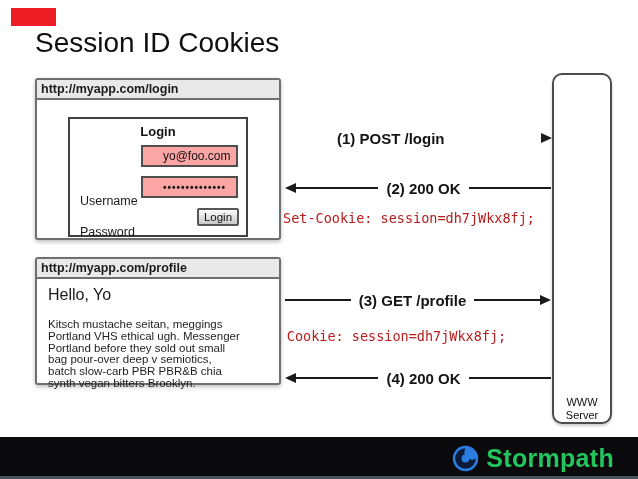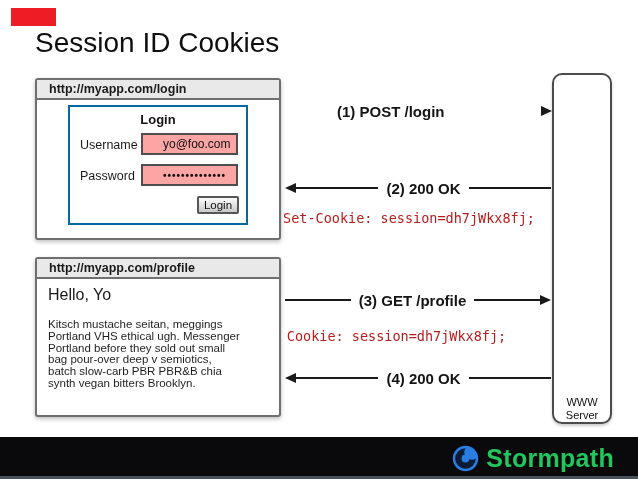--- a/index.html
+++ b/index.html
@@ -13,30 +13,30 @@
   
   .slide-title { position:absolute; left:35px; top:27px; font-size:28px; font-weight:400; color:#0f0f0f; }
 
   
   .window {
     position:absolute; width:246px; background:#fff;
     border:2px solid #6f6f6f; border-radius:3px;
     box-shadow:0 2px 4px rgba(0,0,0,.25);
   }
   .win-login   { left:35px; top:78px;  height:162px; }
-  .win-profile { left:35px; top:257px; height:160px; }
+  .win-profile { left:35px; top:257px; height:128px; }
   .titlebar {
     height:20px; background:#e9e9e9; border-bottom:2px solid #6f6f6f;
-    display:flex; align-items:center; padding:0 12px;
+    display:flex; align-items:center; padding:0 4px;
     font-size:12.5px; font-weight:700; color:#1b1b1b; white-space:nowrap;
   }
   
-  .form-box { position:absolute; left:31px; top:25px; width:180px; height:120px; border:2px solid #0369a1; background:#fff; }
+  .form-box { position:absolute; left:31px; top:37px; width:180px; height:120px; border:2px solid #404040; background:#fff; }
   .form-title { text-align:center; font-weight:700; font-size:13px; margin-top:5px; }
-  .fld-label { position:absolute; font-size:12.5px; color:#1a1a1a; }
+  .fld-label { position:absolute; font-size:12.5px; color:#1a1a1a;margin-top:44px; }
   .lbl-user { left:10px; top:31px; }
   .lbl-pass { left:10px; top:62px; }
   .input {
     position:absolute; left:71px; width:97px; height:22px;
     border:2px solid #4e4e4e; background:#fca5a5; display:flex; align-items:center;
     padding-left:20px; font-size:12px; color:#111; white-space:nowrap; overflow:hidden;
   }
   .in-user { top:26px; }
   .in-pass { top:57px; font-size:10px; font-weight:700; letter-spacing:1px; }
   .login-btn {
@@ -58,21 +58,21 @@
   }
   
   .arrow {
     position:absolute; left:285px; width:266px; height:20px;
     display:flex; align-items:center;
   }
   .seg { flex:1; height:0; border-top:2px solid #1a1a1a; }
   .alabel { padding:0 8px; font-size:15px; font-weight:700; color:#141414; white-space:nowrap; }
   .head-r { width:0; height:0; border-left:11px solid #1a1a1a; border-top:5px solid transparent; border-bottom:5px solid transparent; }
   .head-l { width:0; height:0; border-right:11px solid #1a1a1a; border-top:5px solid transparent; border-bottom:5px solid transparent; }
-  .a1 { top:101px;gap:44px; } .a2 { top:178px;text-align:right; } .a3 { top:290px; } .a4 { top:368px; }
+  .a1 { top:128px;gap:44px; } .a2 { top:178px;text-align:right; } .a3 { top:290px; } .a4 { top:368px; }
   .detail {
     position:absolute; left:283px; width:227px; text-align:center;
     font-family:"DejaVu Sans Mono","Liberation Mono",monospace;
     font-size:13.5px; color:#b91c1c; white-space:nowrap;margin-top:8px;
   }
   .d1 { top:202px; } .d2 { top:320px; }
   
   .footer {
     position:absolute; left:0; top:437px; width:638px; height:42px; background:#0a0a0d;
     display:flex; align-items:center; justify-content:flex-end; padding-right:24px; gap:7px;

